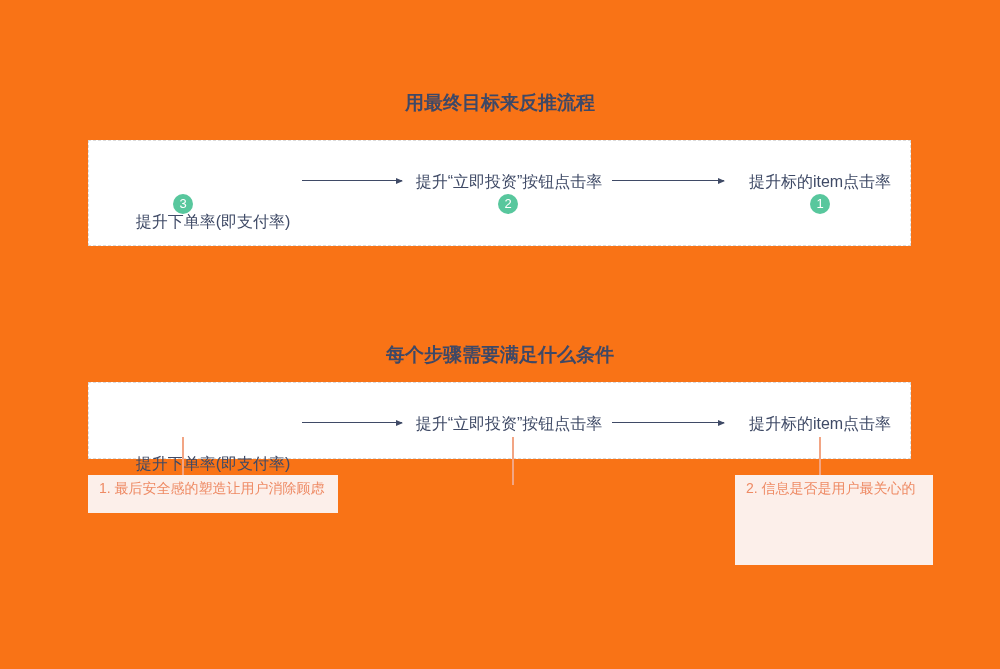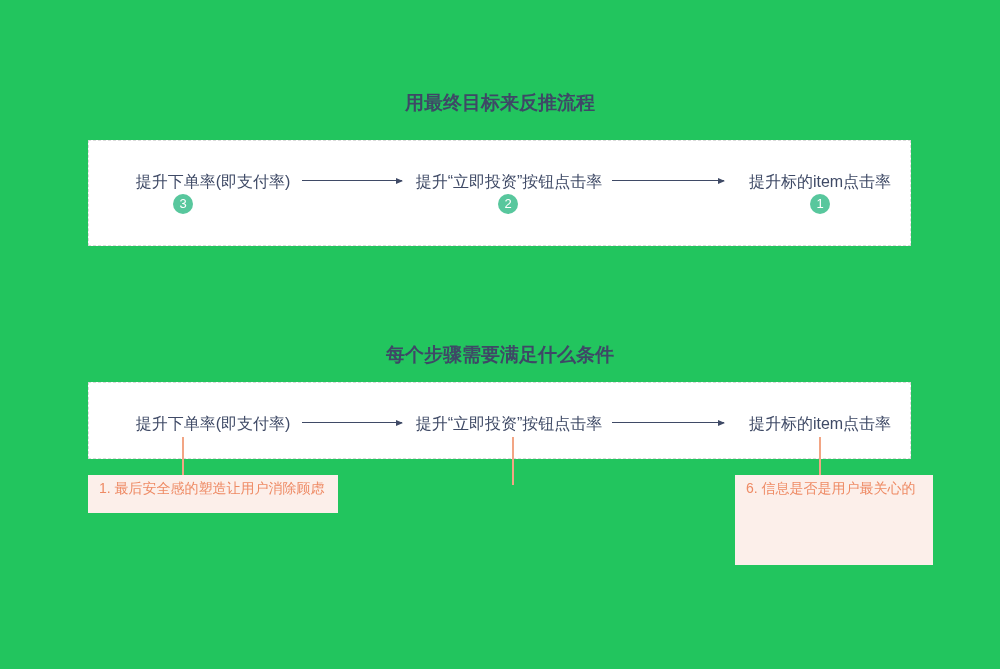--- a/index.html
+++ b/index.html
@@ -1,38 +1,38 @@
 <!DOCTYPE html>
 <html><head>
 <meta charset="utf-8">
 <style>
   html,body{margin:0;padding:0;background:#fff;}
   .canvas{
-    position:relative;width:1000px;height:669px;background:#22c55e;
+    position:relative;width:1000px;height:669px;background:#f97316;
     font-family:"Liberation Sans","DejaVu Sans",sans-serif;overflow:hidden;
   }
   .sec-title{
     position:absolute;left:0;width:100%;text-align:center;
     font-size:19px;font-weight:600;color:#3E4866;white-space:nowrap;
   }
   .title-goal{top:90px;}
   .title-cond{top:330px;margin-top:12px;}
   .flow-box{
     position:absolute;left:88px;width:823px;
     border:1px dashed #DBDBDB;background:#ffffff;box-sizing:border-box;
   }
   .flow-box.goal{top:140px;height:106px;}
   .flow-box.cond{top:382px;height:77px;}
   .node{
     position:absolute;transform:translateX(-50%);
     font-size:16px;line-height:19px;color:#3F4A66;white-space:nowrap;
   }
   .row-goal .node{top:172px;}
   .row-cond .node{top:414px;}
-  .node-c1{left:213px;}
+  .node-c1{left:213px;margin-top:40px;}
   .node-c2{left:509px;}
   .node-c3{left:812px;margin-left:8px;}
   .arrow{
     position:absolute;height:0;border-top:1.5px solid #3F4A66;
   }
   .arrow::after{
     content:"";position:absolute;right:-1px;top:-3.5px;width:0;height:0;
     border-left:7px solid #3F4A66;border-top:3.5px solid transparent;
     border-bottom:3.5px solid transparent;
   }
@@ -100,16 +100,16 @@
   <div class="vline vline-1"></div>
   <div class="vline vline-2"></div>
   <div class="vline vline-3"></div>
 
   <div class="note note-1">
     <div>1. 最后安全感的塑造让用户消除顾虑</div>
   </div>
 
 
   <div class="note note-3">
-    <div>6. 信息是否是用户最关心的</div>
+    <div>2. 信息是否是用户最关心的</div>
   </div>
 
 </div>
 
 </body></html>

